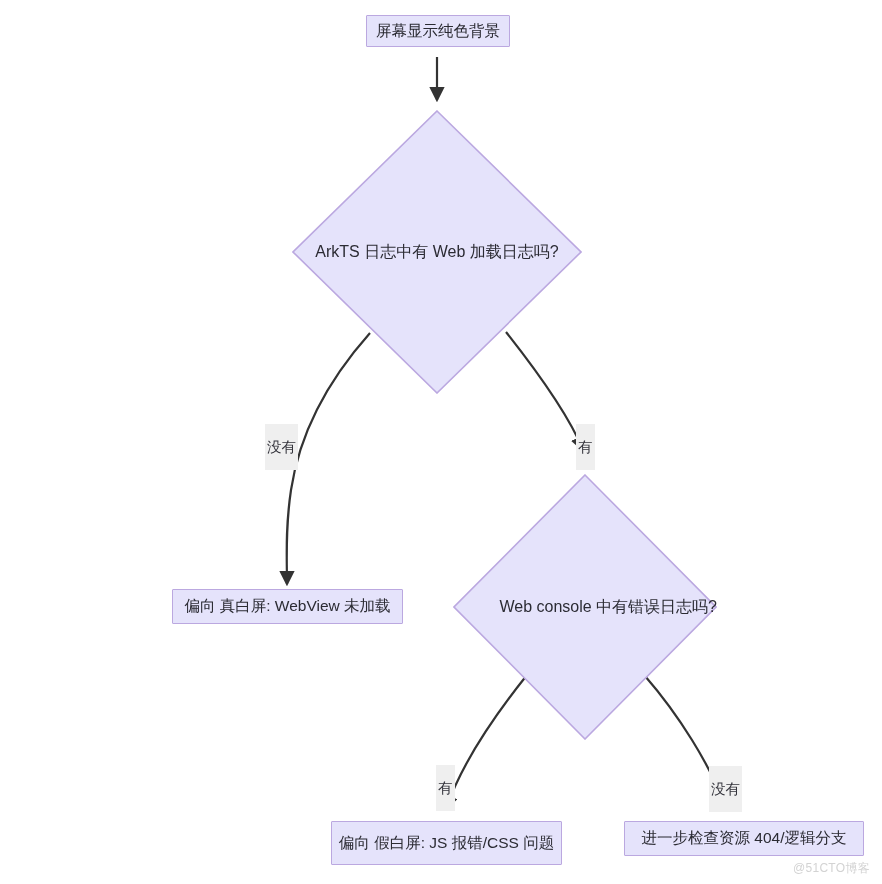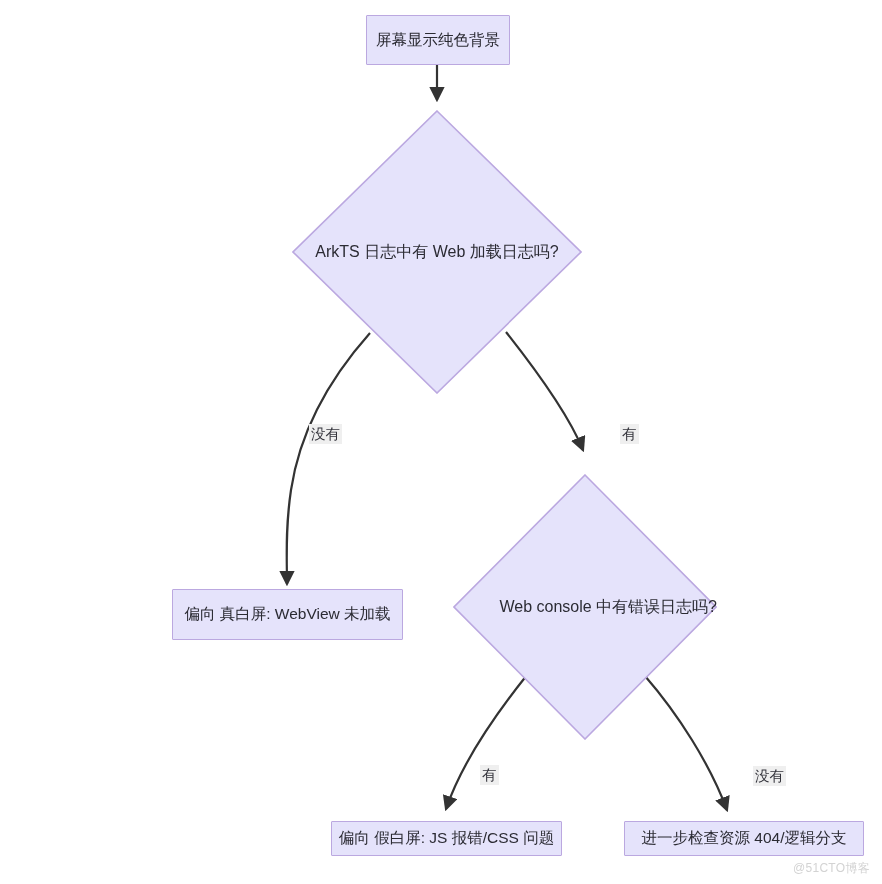--- a/index.html
+++ b/index.html
@@ -61,24 +61,23 @@
     color: #2b2b33;
     font-size: 16px;
     white-space: nowrap;
   }
   .edge-label {
     position: absolute;
     background: #efefef;
     color: #33333b;
     font-size: 14.5px;
     line-height: 1.25;
-    padding: 1px 2px;
+    padding: 14px 2px;
     white-space: nowrap;
     box-sizing: border-box;
-    margin-left: 44px;
   }
   .watermark {
     position: absolute;
     right: 12px;
     bottom: 7px;
     color: #d3d3d3;
     font-size: 12px;
     letter-spacing: 0.3px;
     white-space: nowrap;
     user-select: none;
@@ -100,43 +99,43 @@
 
     <path d="M 370 333 C 330 378 300 430 291 490 C 285 530 287 560 287 584" fill="none" stroke="#333333" stroke-width="2.2" marker-end="url(#arrow)"></path>
 
     <path d="M 506 332 C 540 375 570 418 583 450" fill="none" stroke="#333333" stroke-width="2.2" marker-end="url(#arrow)"></path>
 
     <path d="M 527 675 C 495 715 462 762 446 809" fill="none" stroke="#333333" stroke-width="2.2" marker-end="url(#arrow)"></path>
 
     <path d="M 645 676 C 678 714 710 764 727 810" fill="none" stroke="#333333" stroke-width="2.2" marker-end="url(#arrow)"></path>
   </svg>
 
-  <div class="node node-rect" style="left:366px; top:15px; width:144px; height:50px;">
+  <div class="node node-rect" style="left:366px; top:15px; width:144px; height:32px;">
     <span>屏幕显示纯色背景</span>
   </div>
 
   <div class="node node-diamond" style="left:292px; top:110px; width:290px; height:284px;">
     <svg class="diamond-shape" viewBox="0 0 290 284" preserveAspectRatio="none">
       <polygon points="145,1 289,142 145,283 1,142" fill="#e5e3fb" stroke="#bba8e0" stroke-width="1.6"></polygon>
     </svg>
     <span class="diamond-label">ArkTS 日志中有 Web 加载日志吗?</span>
   </div>
 
   <div class="node node-diamond" style="left:453px; top:474px; width:264px; height:266px;justify-content:flex-end;">
     <svg class="diamond-shape" viewBox="0 0 264 266" preserveAspectRatio="none">
       <polygon points="132,1 263,133 132,265 1,133" fill="#e5e3fb" stroke="#bba8e0" stroke-width="1.6"></polygon>
     </svg>
     <span class="diamond-label">Web console 中有错误日志吗?</span>
   </div>
 
-  <div class="node node-rect" style="left:172px; top:589px; width:231px; height:51px;">
+  <div class="node node-rect" style="left:172px; top:589px; width:231px; height:35px;">
     <span>偏向 真白屏: WebView 未加载</span>
   </div>
 
-  <div class="node node-rect" style="left:331px; top:821px; width:231px; height:35px;">
+  <div class="node node-rect" style="left:331px; top:821px; width:231px; height:44px;">
     <span>偏向 假白屏: JS 报错/CSS 问题</span>
   </div>
 
   <div class="node node-rect" style="left:624px; top:821px; width:240px; height:35px;">
     <span>进一步检查资源 404/逻辑分支</span>
   </div>
 
   <div class="edge-label" style="left:265px; top:424px;">没有</div>
 
   <div class="edge-label" style="left:576px; top:424px;">有</div>

